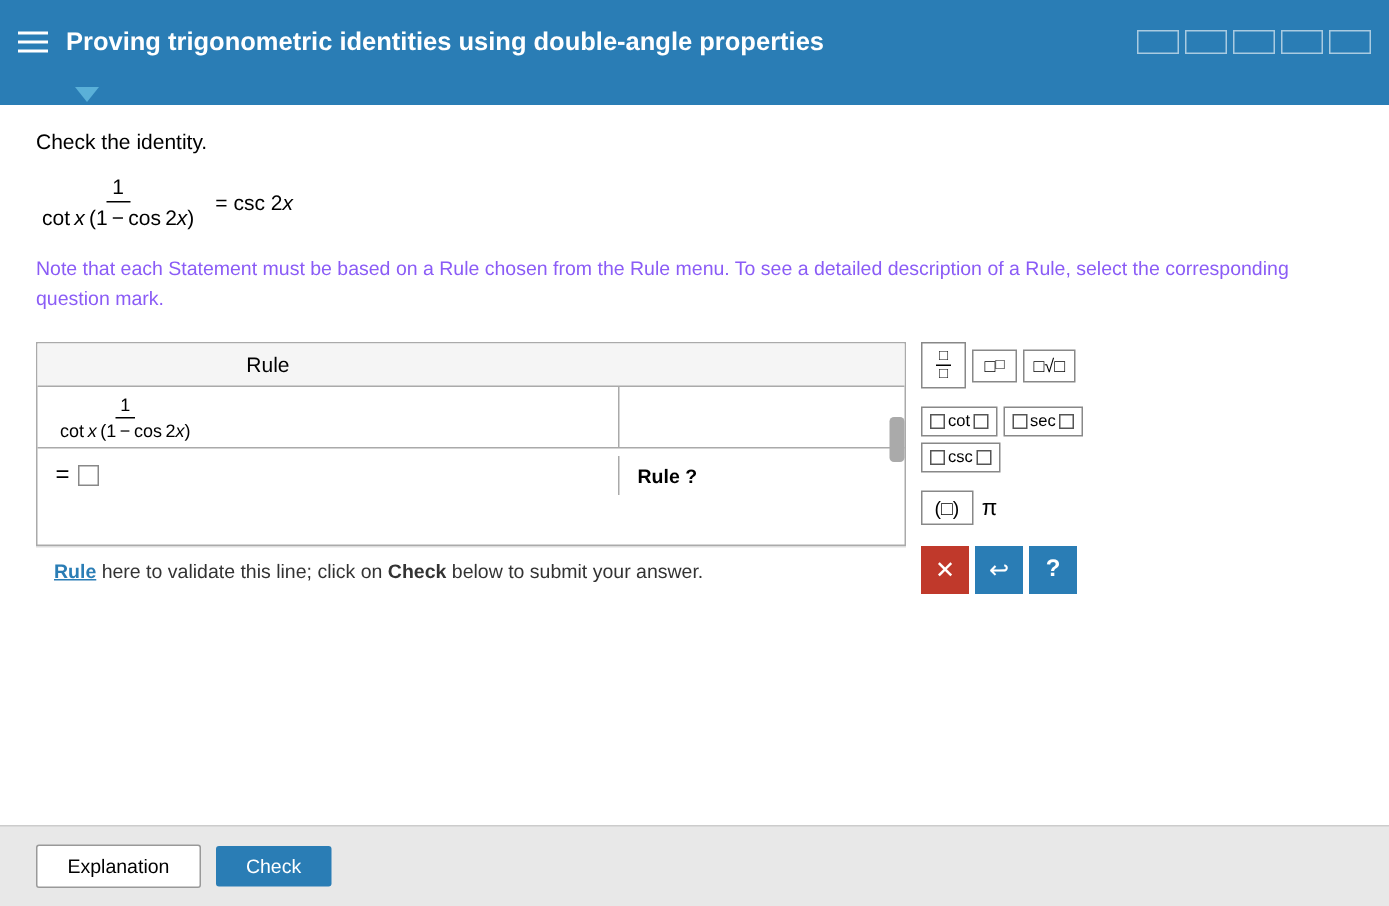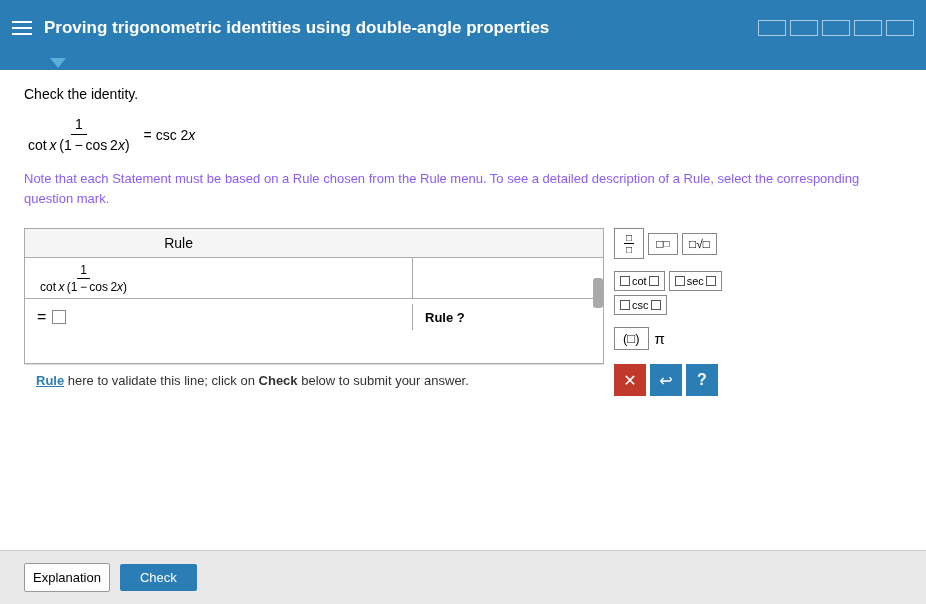--- a/index.html
+++ b/index.html
@@ -331,21 +331,21 @@
       background: #e8e8e8;
       padding: 12px 24px;
       display: flex;
       gap: 10px;
       align-items: center;
       border-top: 1px solid #ccc;
     }
     .btn-explanation {
       background: white;
       border: 1px solid #999;
-      padding: 6px 8px;
+      padding: 6px 20px;
       font-size: 13px;
       cursor: pointer;
       border-radius: 2px;
     }
     .btn-check {
       background: #2a7db5;
       border: none;
       color: white;
       padding: 6px 20px;
       font-size: 13px;

